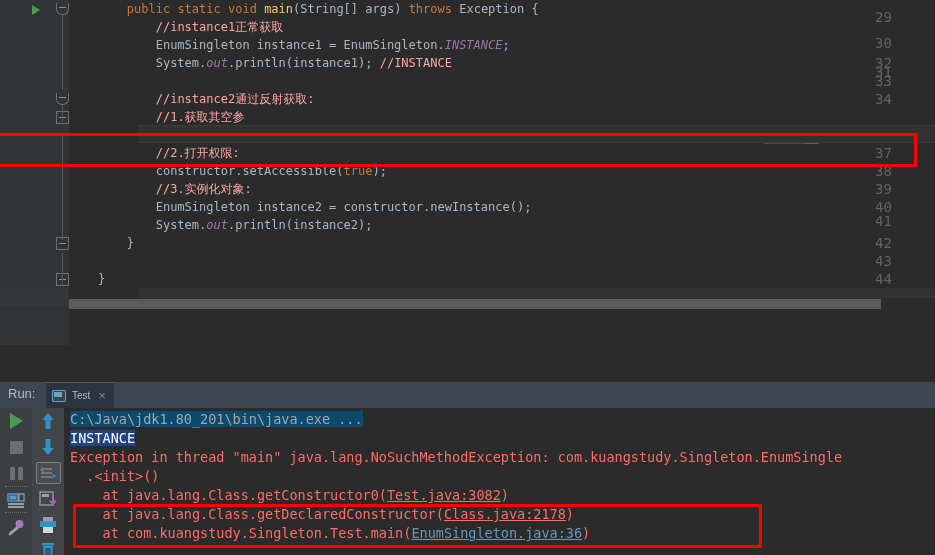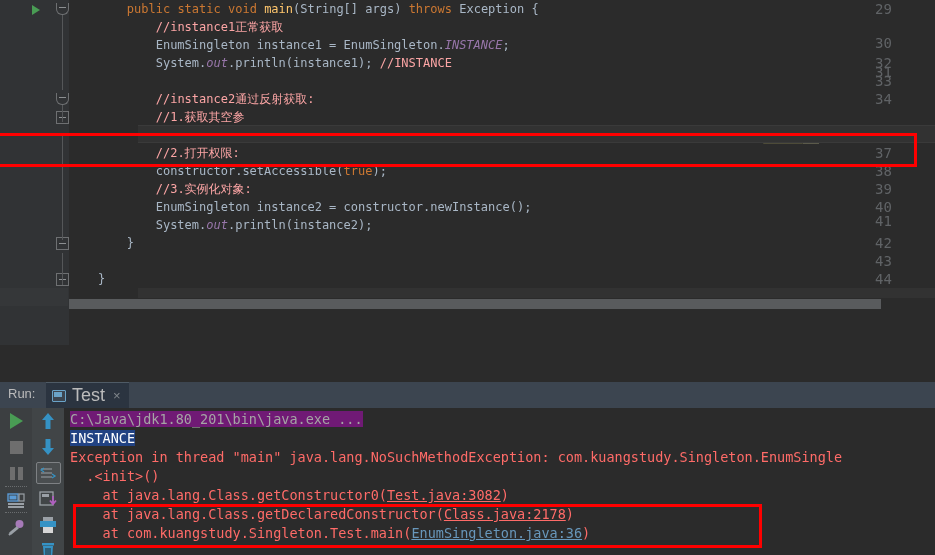--- a/index.html
+++ b/index.html
@@ -120,21 +120,21 @@
   }
   .tab-icon {
     width:14px; height:12px; border:1.5px solid #6aa3c8; border-radius:1px;
     position:relative; margin-right:6px; background:#3c4550;
   }
   .tab-icon::after{
     content:""; position:absolute; left:1px; top:1px; width:8px; height:5px;
     background:#6aa3c8;
   }
   .tab-label {
-    font-family:"Liberation Sans",sans-serif; font-size:18px; color:#bbbbbb;
+    font-family:"Liberation Sans",sans-serif; font-size:10px; color:#bbbbbb;
     margin-right:8px;
   }
   .tab-close {
     font-family:"Liberation Sans",sans-serif; font-size:13px; color:#81878c;
   }
 
   .toolcol {
     position:absolute; top:26px; width:32px; height:147px; background:#3c3f41;
   }
   .toolcol.c1 { left:0; }
@@ -150,21 +150,21 @@
 
   .console {
     position:absolute; left:64px; top:26px; right:0; height:147px;
     background:#2b2b2b; overflow:hidden;
   }
   .oline {
     position:absolute; left:6px; white-space:pre;
     font-size:13.5px; line-height:19px;
     font-family:"DejaVu Sans Mono","Liberation Mono",monospace;
   }
-  .o-cmd { color:#a5a5a5; background:#701a75; }
+  .o-cmd { color:#a5a5a5; background:#0c4a6e; }
   .sel { background:#214283; color:#ffffff; }
   .o-err { color:#ff6b68; }
   .lnk { color:#6897bb; text-decoration:underline; }
   .lnk-gray { color:#ff6b68; text-decoration:underline; }
 
   
   .redbox {
     position:absolute; border:3px solid #ff0000; pointer-events:none;
   }
 </style>
@@ -181,21 +181,21 @@
       <div class="fold-box sq" style="top: 111px;"></div>
       <div class="fold-box sq" style="top: 237px;"></div>
       <div class="fold-box sq" style="top: 273px;"></div>
       <div class="gutter-hl" style="top: 288px;"></div>
       <div class="fold-rail" style="top: 15px; height: 75px;"></div>
       <div class="fold-rail" style="top: 105px; height: 17px;"></div>
       <div class="fold-rail" style="top: 134px; height: 106px;"></div>
       <div class="fold-rail" style="top: 253px; height: 32px;"></div>
     </div>
   <div id="linenums">
-      <div class="lnum" style="top: 0px;">29</div>
+      <div class="lnum" style="top: 8px;">29</div>
       <div class="lnum" style="top: 18px; margin-top: 16px;">30</div>
       <div class="lnum" style="top: 31px; margin-top: 32px;">31</div>
       <div class="lnum" style="top: 54px;">32</div>
       <div class="lnum" style="top: 72px;">33</div>
       <div class="lnum" style="top: 90px;">34</div>
       <div class="lnum" style="top: 122px;">35</div>
       <div class="lnum cur" style="top: 126px;">36</div>
       <div class="lnum" style="top: 144px;">37</div>
       <div class="lnum" style="top: 162px;">38</div>
       <div class="lnum" style="top: 180px;">39</div>

